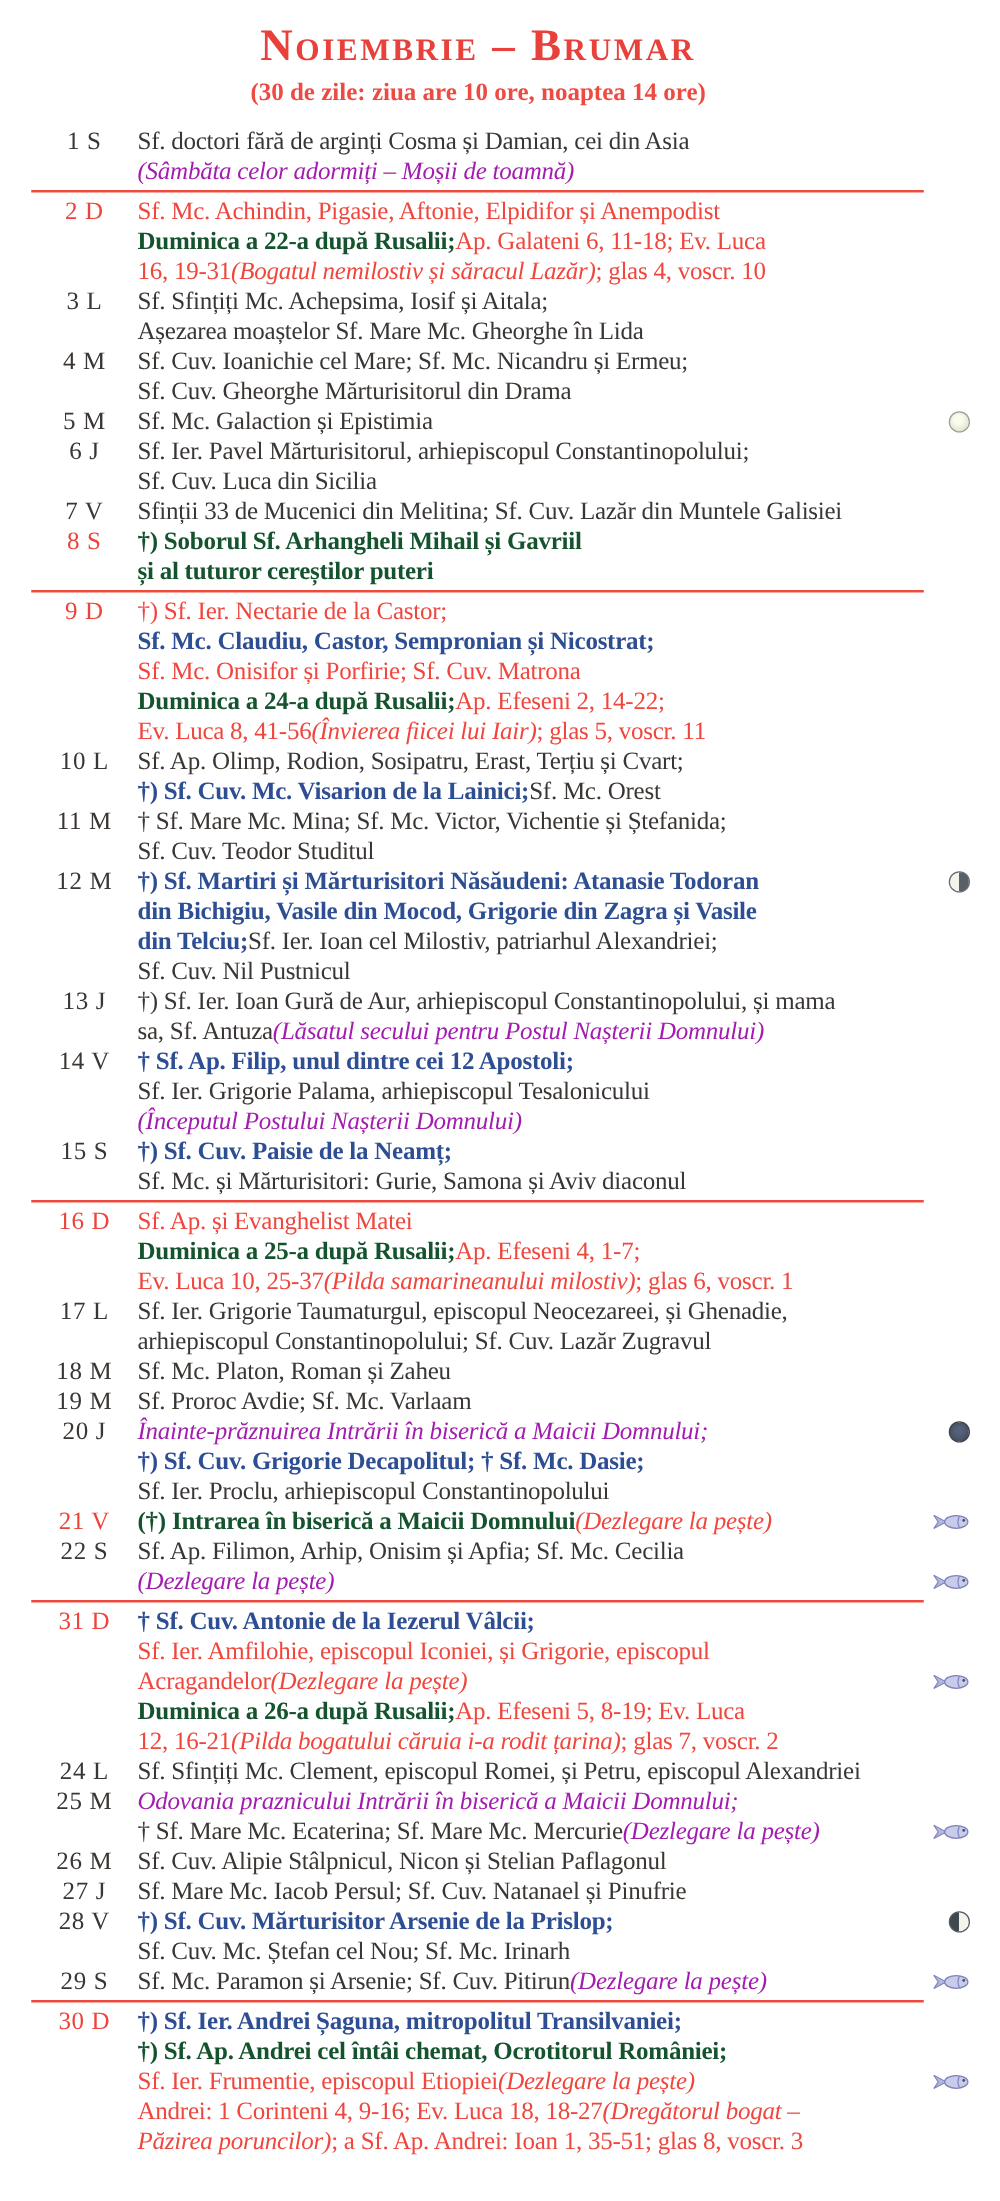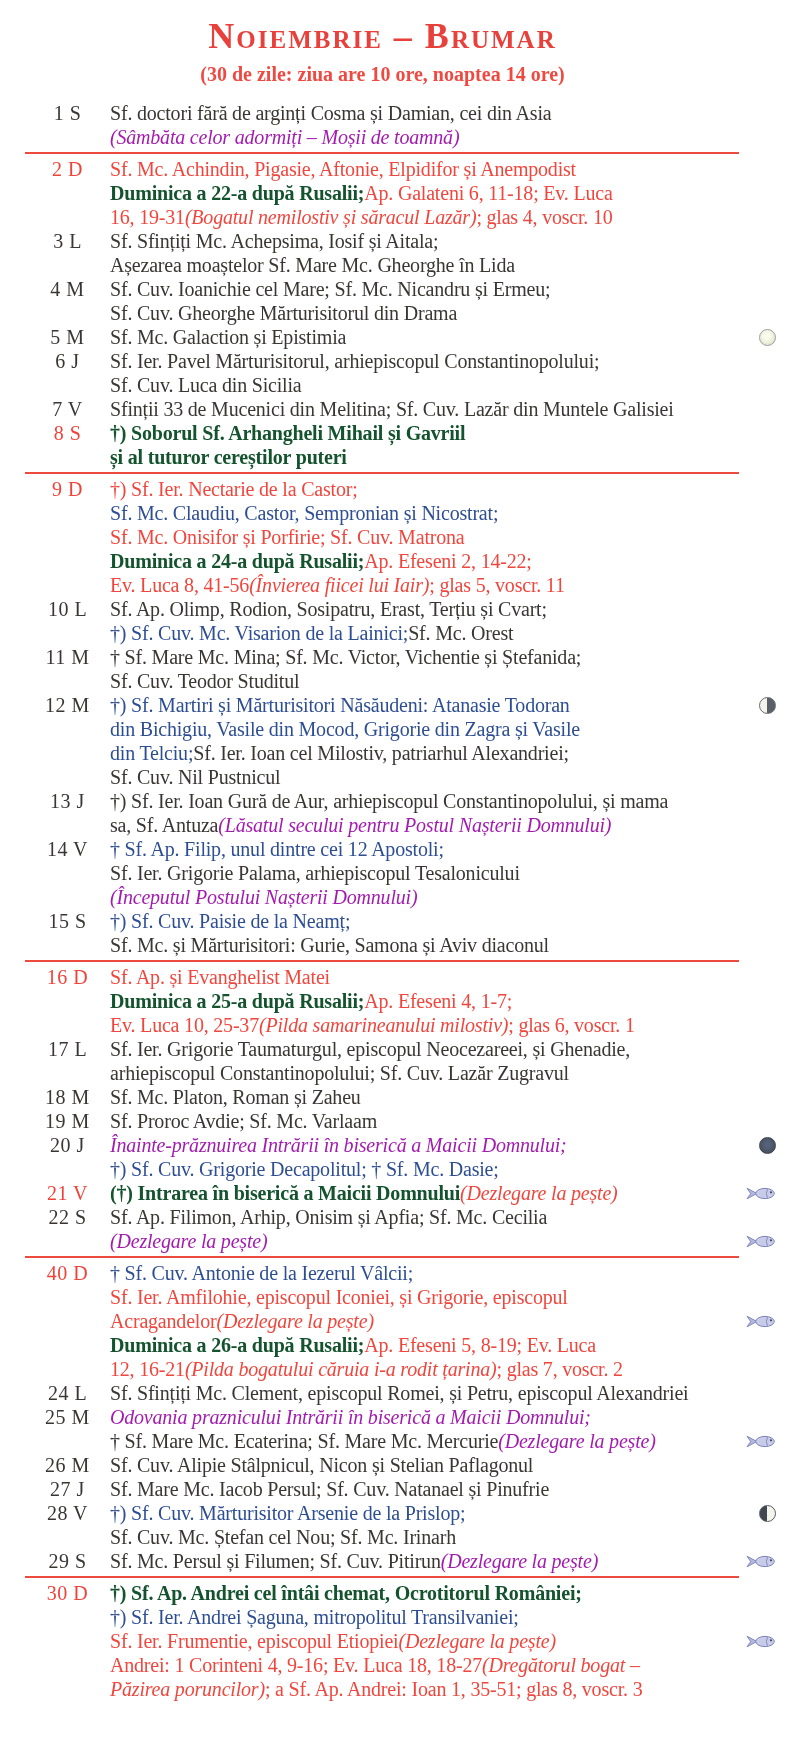--- a/index.html
+++ b/index.html
@@ -38,21 +38,21 @@
     white-space:nowrap; letter-spacing:-0.2px;
   }
   .iconslot { margin-left:auto; padding-right:2px; display:flex; align-items:center; }
 
   
   .sk  { color:#3a3634; }
   .ski { color:#a21caf; font-style:italic; }
   .sr  { color:#ef463d; }
   .srb { color:#14532d; font-weight:bold; }
   .sri { color:#ef463d; font-style:italic; }
-  .sb  { color:#2e4e93; font-weight:normal; }
+  .sb  { color:#2e4e93; font-weight:bold; }
 
   
   .moon { width:17px; height:17px; border-radius:50%; box-sizing:border-box; }
   .moon-full  { background:radial-gradient(circle at 45% 40%, #fbfcee 25%, #e2e4cd 75%); border:1.5px solid #9aa09a; }
   .moon-last  { background:linear-gradient(to right, #f4f4ec 50%, #5a6068 50%); border:1px solid #666c72; }
   .moon-new   { background:radial-gradient(circle at 50% 45%, #55627a 20%, #454d5a 80%); border:1px solid #3c4450; }
   .moon-first { background:linear-gradient(to right, #40474f 50%, #f4f4ec 50%); border:1px solid #565c63; }
 </style>
 </head>
 <body>
@@ -308,20 +308,23 @@
         <div class="textcol">
           <div class="line">
             <span class="ski">Înainte-prăznuirea Intrării în biserică a Maicii Domnului;</span>
             <span class="iconslot">
               <span class="moon moon-new"></span>
             </span>
           </div>
           <div class="line">
             <span class="sb">†) Sf. Cuv. Grigorie Decapolitul; † Sf. Mc. Dasie;</span>
           </div>
+          <div class="line">
+            <span class="sk">Sf. Ier. Proclu, arhiepiscopul Constantinopolului</span>
+          </div>
         </div>
       </div>
       <div class="row">
         <div class="daycol red">21 V</div>
         <div class="textcol">
           <div class="line">
             <span class="srb">(†) Intrarea în biserică a Maicii Domnului </span>
             <span class="sri">(Dezlegare la pește)</span>
             <span class="iconslot">
               <svg width="30" height="13" viewBox="0 0 30 13">
@@ -348,21 +351,21 @@
                 <ellipse cx="19" cy="6.5" rx="9.3" ry="5.1" fill="#c9cce8" stroke="#7d82bb" stroke-width="1"></ellipse>
                 <path d="M21.5 2.3 Q19.2 6.5 21.5 10.7" fill="none" stroke="#7d82bb" stroke-width="0.9"></path>
                 <circle cx="25" cy="5.3" r="1.15" fill="#464b79"></circle>
               </svg>
             </span>
           </div>
         </div>
       </div>
       <div class="sep"></div>
       <div class="row">
-        <div class="daycol red">40 D</div>
+        <div class="daycol red">31 D</div>
         <div class="textcol">
           <div class="line">
             <span class="sb">† Sf. Cuv. Antonie de la Iezerul Vâlcii;</span>
           </div>
           <div class="line">
             <span class="sr">Sf. Ier. Amfilohie, episcopul Iconiei, și Grigorie, episcopul</span>
           </div>
           <div class="line">
             <span class="sr">Acragandelor </span>
             <span class="sri">(Dezlegare la pește)</span>
@@ -441,42 +444,42 @@
           </div>
           <div class="line">
             <span class="sk">Sf. Cuv. Mc. Ștefan cel Nou; Sf. Mc. Irinarh</span>
           </div>
         </div>
       </div>
       <div class="row">
         <div class="daycol">29 S</div>
         <div class="textcol">
           <div class="line">
-            <span class="sk">Sf. Mc. Persul și Filumen; Sf. Cuv. Pitirun </span>
+            <span class="sk">Sf. Mc. Paramon și Arsenie; Sf. Cuv. Pitirun </span>
             <span class="ski">(Dezlegare la pește)</span>
             <span class="iconslot">
               <svg width="30" height="13" viewBox="0 0 30 13">
                 <path d="M11 6.5 L1 1.2 L4.6 6.5 L1 11.8 Z" fill="#b4b8dd" stroke="#7d82bb" stroke-width="0.9"></path>
                 <ellipse cx="19" cy="6.5" rx="9.3" ry="5.1" fill="#c9cce8" stroke="#7d82bb" stroke-width="1"></ellipse>
                 <path d="M21.5 2.3 Q19.2 6.5 21.5 10.7" fill="none" stroke="#7d82bb" stroke-width="0.9"></path>
                 <circle cx="25" cy="5.3" r="1.15" fill="#464b79"></circle>
               </svg>
             </span>
           </div>
         </div>
       </div>
       <div class="sep"></div>
       <div class="row">
         <div class="daycol red">30 D</div>
         <div class="textcol">
           <div class="line">
+            <span class="sb">†) Sf. Ier. Andrei Șaguna, mitropolitul Transilvaniei;</span>
+          </div>
+          <div class="line">
             <span class="srb">†) Sf. Ap. Andrei cel întâi chemat, Ocrotitorul României;</span>
-          </div>
-          <div class="line">
-            <span class="sb">†) Sf. Ier. Andrei Șaguna, mitropolitul Transilvaniei;</span>
           </div>
           <div class="line">
             <span class="sr">Sf. Ier. Frumentie, episcopul Etiopiei </span>
             <span class="sri">(Dezlegare la pește)</span>
             <span class="iconslot">
               <svg width="30" height="13" viewBox="0 0 30 13">
                 <path d="M11 6.5 L1 1.2 L4.6 6.5 L1 11.8 Z" fill="#b4b8dd" stroke="#7d82bb" stroke-width="0.9"></path>
                 <ellipse cx="19" cy="6.5" rx="9.3" ry="5.1" fill="#c9cce8" stroke="#7d82bb" stroke-width="1"></ellipse>
                 <path d="M21.5 2.3 Q19.2 6.5 21.5 10.7" fill="none" stroke="#7d82bb" stroke-width="0.9"></path>
                 <circle cx="25" cy="5.3" r="1.15" fill="#464b79"></circle>

